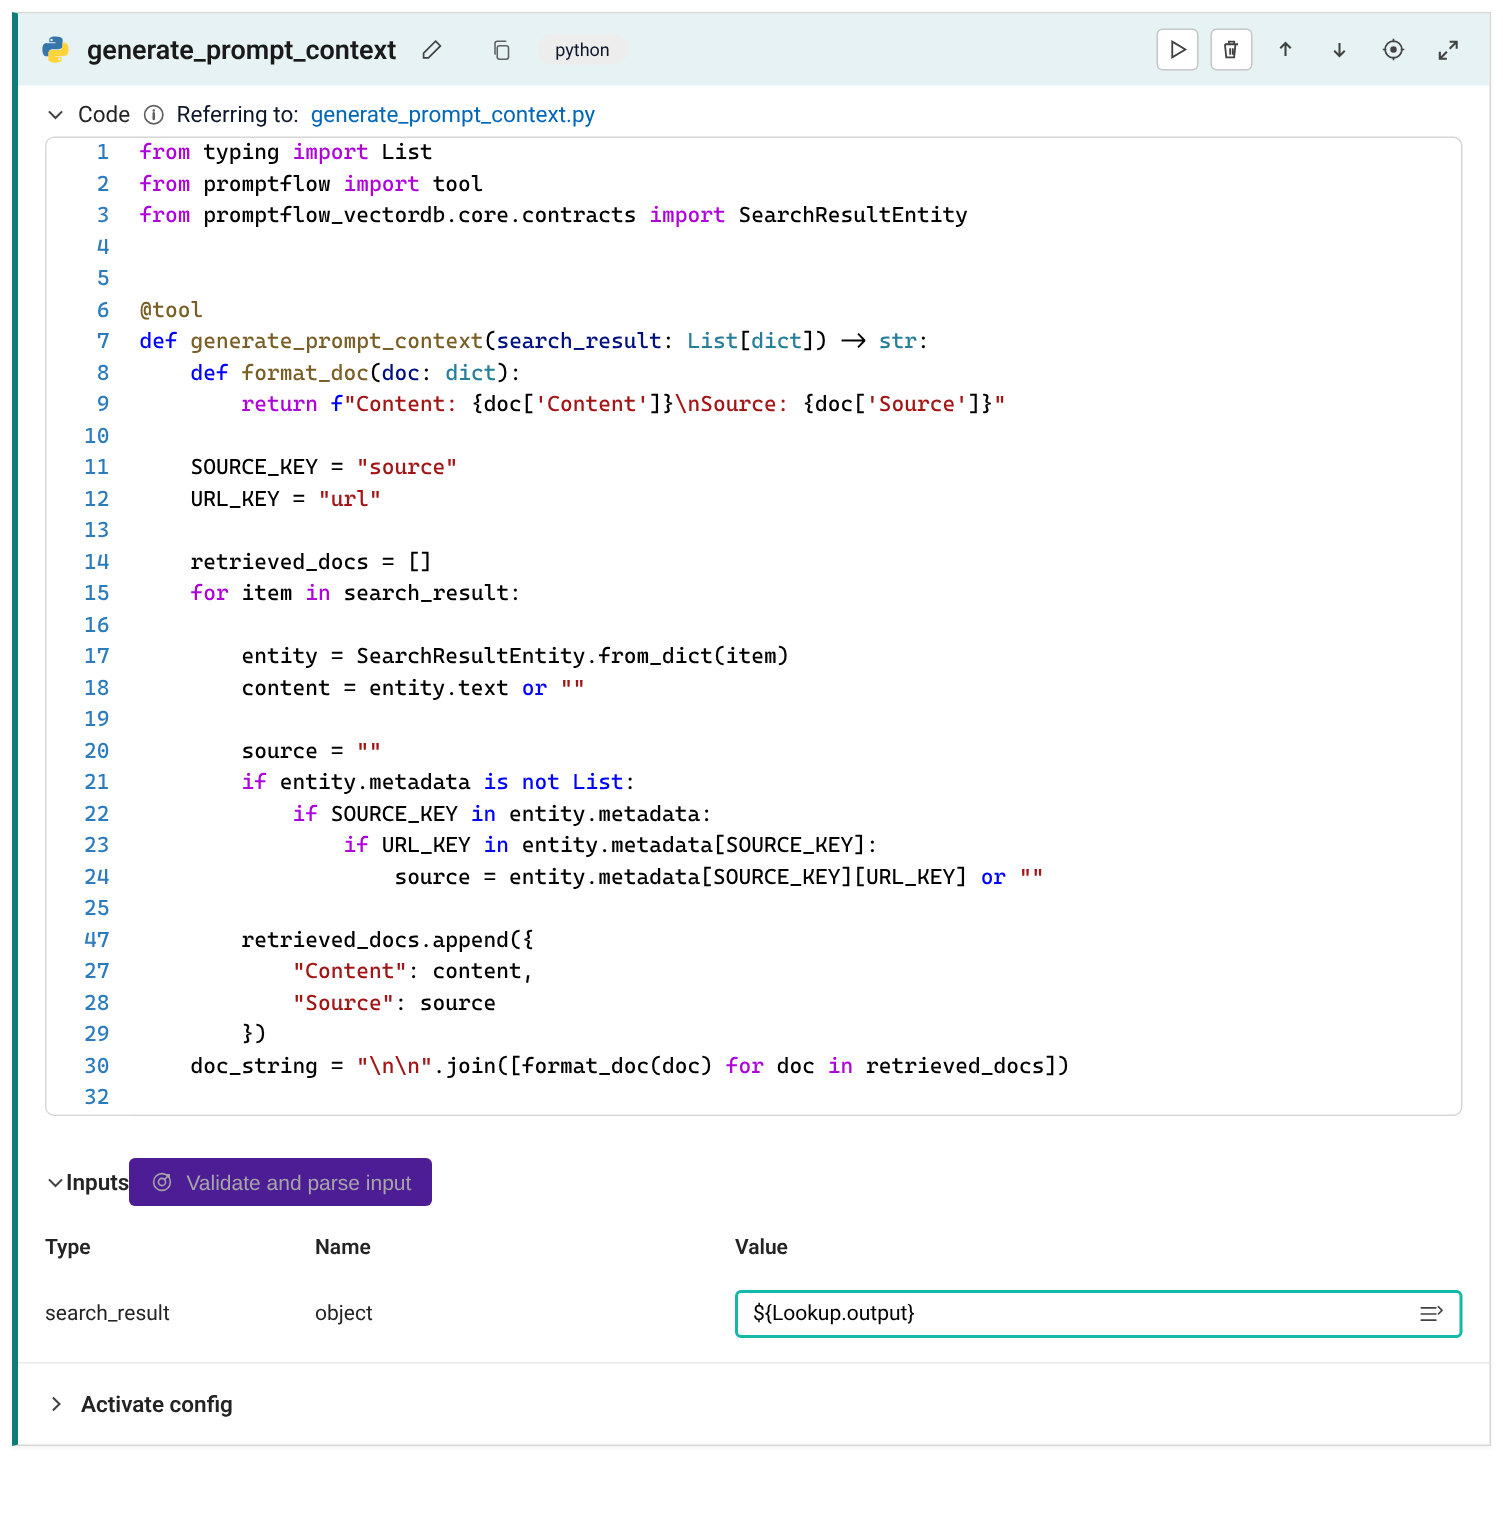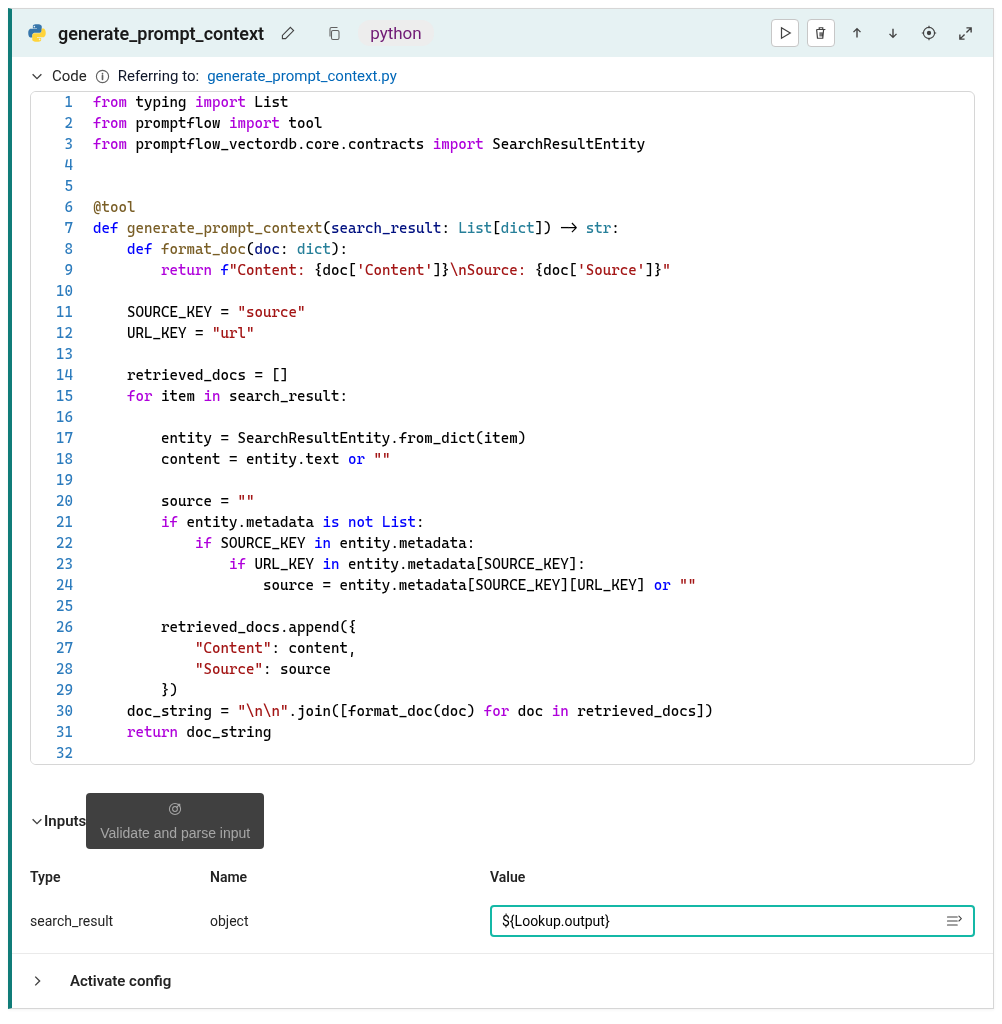--- a/index.html
+++ b/index.html
@@ -40,22 +40,22 @@
     color: #424242;
     background: transparent;
     border: none;
   }
   .icon-btn.bordered {
     border: 1px solid #c7c7c7;
     background: #fff;
   }
   .badge {
     background: #ededed;
-    color: #701a75;
-    font-size: 17px;
+    color: #0f172a;
+    font-size: 12px;
     padding: 3px 12px;
     border-radius: 12px;
   }
   .spacer { flex: 1; }
   .toolbar-right { display: flex; gap: 8px; align-items: center; }
 
   .section {
     padding: 10px 18px;
   }
   .section-header {
@@ -107,31 +107,30 @@
   .inputs-section {
     padding: 8px 18px 2px 18px;
   }
   .inputs-header {
     display: flex;
     align-items: center;
     margin: 10px 0;
   }
   .inputs-title { font-weight: 600; font-size: 15px; }
   .validate-btn {
-    background: #404040;
+    background: #4c1d95;
     color: #a6a6a6;
     border: none;
     padding: 8px 14px;
     border-radius: 4px;
     font-size: 14px;
     display: inline-flex;
     align-items: center;
     gap: 8px;
     cursor: default;
-    flex-direction: column;
   }
   .inputs-grid {
     display: grid;
     grid-template-columns: 180px 280px 1fr;
     align-items: center;
   }
   .inputs-grid .col-head {
     font-weight: 600;
     font-size: 14px;
     padding: 10px 0;
@@ -151,21 +150,21 @@
     outline: none;
     font-size: 14px;
     font-family: inherit;
   }
   .divider { border-top: 1px solid #eaeaea; margin: 4px 0; }
 
   .activate-section {
     padding: 14px 18px 18px 18px;
     display: flex;
     align-items: center;
-    gap: 26px;
+    gap: 10px;
   }
   .activate-title { font-weight: 600; font-size: 15px; }
 
   svg { display: block; }
 </style>
 </head>
 <body>
 
 <div class="card">
 
@@ -338,42 +337,38 @@
         </div>
         <div class="code-row">
           <div class="gutter">24</div>
           <div class="code-line">                    source = entity.metadata[SOURCE_KEY][URL_KEY] <span class="tok-kw">or</span> <span class="tok-str">""</span></div>
         </div>
         <div class="code-row">
           <div class="gutter">25</div>
           <div class="code-line">&nbsp;</div>
         </div>
         <div class="code-row">
-          <div class="gutter">26</div>
+          <div class="gutter">47</div>
           <div class="code-line">        retrieved_docs.append({</div>
         </div>
         <div class="code-row">
           <div class="gutter">27</div>
           <div class="code-line">            <span class="tok-str">"Content"</span>: content,</div>
         </div>
         <div class="code-row">
           <div class="gutter">28</div>
           <div class="code-line">            <span class="tok-str">"Source"</span>: source</div>
         </div>
         <div class="code-row">
           <div class="gutter">29</div>
           <div class="code-line">        })</div>
         </div>
         <div class="code-row">
           <div class="gutter">30</div>
           <div class="code-line">    doc_string = <span class="tok-str">"\n\n"</span>.join([format_doc(doc) <span class="tok-kw2">for</span> doc <span class="tok-kw2">in</span> retrieved_docs])</div>
-        </div>
-        <div class="code-row">
-          <div class="gutter">31</div>
-          <div class="code-line">    <span class="tok-kw2">return</span> doc_string</div>
         </div>
         <div class="code-row">
           <div class="gutter">32</div>
           <div class="code-line">&nbsp;</div>
         </div>
       </div>
   </div>
 
   <div class="inputs-section">
     <div class="inputs-header">

